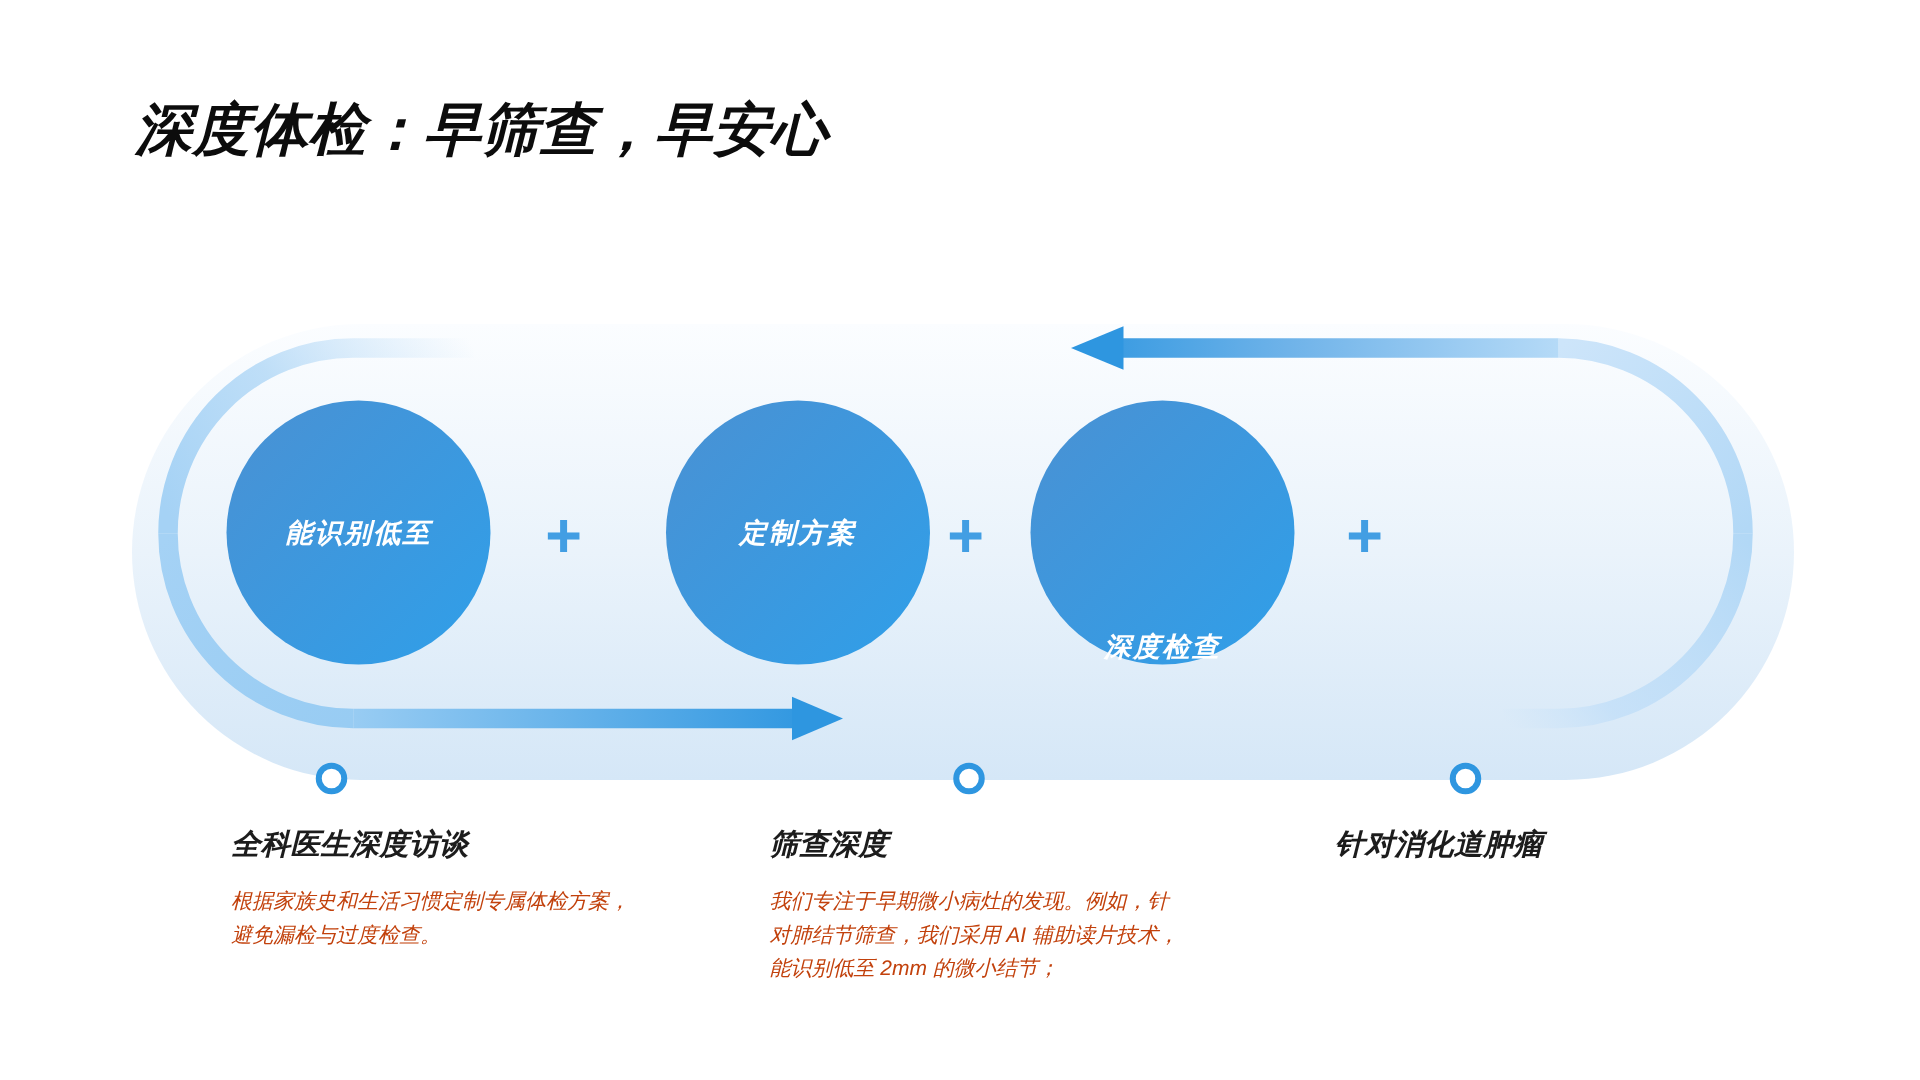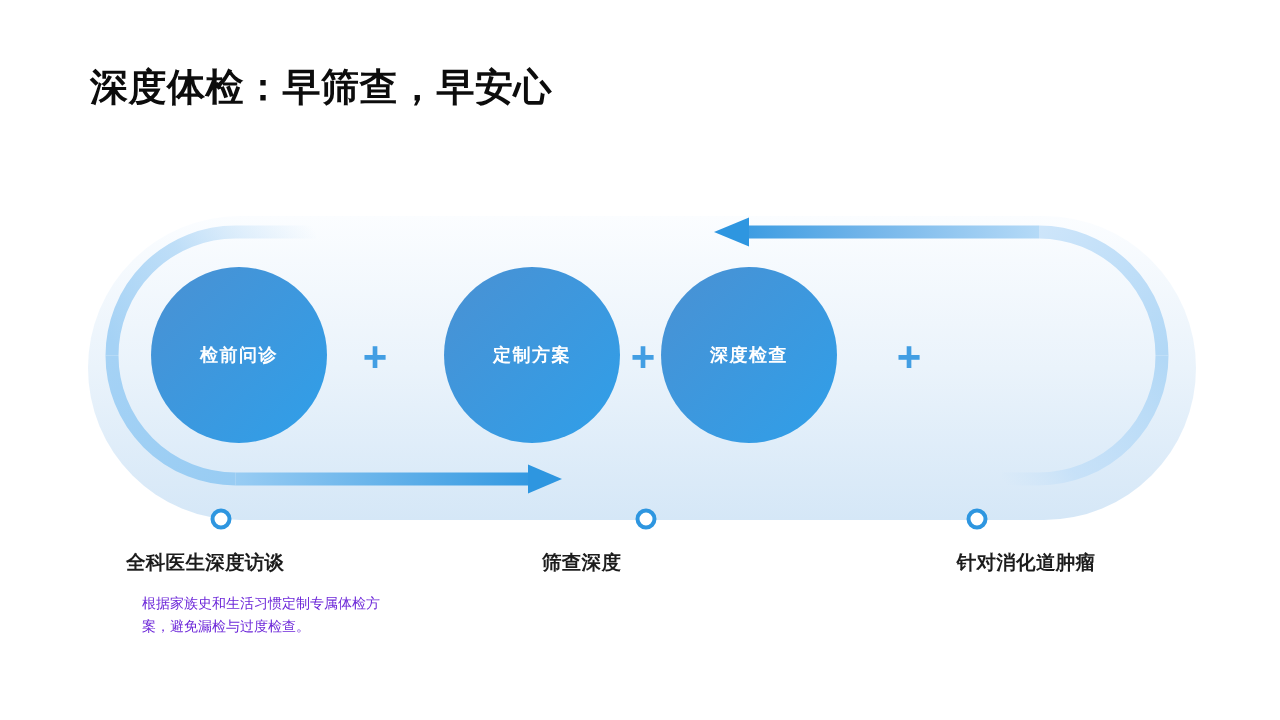--- a/index.html
+++ b/index.html
@@ -3,20 +3,21 @@
 <meta charset="utf-8">
 <style>
   html, body { margin: 0; padding: 0; background: #ffffff; }
   .slide {
     position: relative;
     width: 1280px;
     height: 720px;
     background: #ffffff;
     overflow: hidden;
     font-family: "Liberation Sans", sans-serif;
+    font-style: italic;
   }
   .title {
     position: absolute;
     left: 90px;
     top: 66px;
     margin: 0;
     font-size: 38px;
     line-height: 1.15;
     font-weight: 800;
     color: #0c0c0c;
@@ -38,55 +39,55 @@
     display: flex;
     align-items: center;
     justify-content: center;
     color: #ffffff;
     font-size: 18px;
     font-weight: 700;
     letter-spacing: 1.5px;
   }
   .c1 { left: 151px; }
   .c2 { left: 444px; }
-  .c3 { left: 661px; }
+  .c3 { left: 687px; align-items: flex-end; }
   .c4 { left: 955px; }
   .plus {
     position: absolute;
     top: 334px;
     width: 44px;
     height: 48px;
     line-height: 46px;
     text-align: center;
     font-size: 42px;
     font-weight: 700;
     color: #429ee3;
   }
   .p1 { left: 353px; }
   .p2 { left: 621px; }
   .p3 { left: 887px; }
   .note {
     position: absolute;
     top: 549px;
   }
-  .n1 { left: 126px; width: 272px; }
-  .n2 { left: 542px; width: 274px; }
-  .n3 { left: 890px; width: 272px; text-align: center; }
+  .n1 { left: 154px; width: 272px; }
+  .n2 { left: 513px; width: 274px; }
+  .n3 { left: 890px; width: 272px; }
   .note h3 {
     margin: 0 0 13px 0;
     font-size: 19.5px;
     font-weight: 700;
     color: #1c1c1c;
     letter-spacing: 0.3px;
   }
   .note p {
-    margin: 16px;
+    margin: 0;
     font-size: 14px;
     line-height: 22.5px;
-    color: #6d28d9;
+    color: #c2410c;
   }
 </style>
 </head>
 <body>
 
 <div class="slide">
 
   <h1 class="title">深度体检：早筛查，早安心</h1>
 
   <svg class="loop-svg" viewBox="0 0 1280 720" xmlns="http://www.w3.org/2000/svg">
@@ -136,36 +137,37 @@
     <path d="M 1162 355.5 A 123.5 123.5 0 0 1 1038.5 479 L 1002 479" fill="none" stroke="url(#gradR2)" stroke-width="13"></path>
     <path d="M 1039 232 L 747 232" fill="none" stroke="url(#gradTop)" stroke-width="13"></path>
     <polygon points="749,217.5 749,246.5 714,232" fill="#2e96e0"></polygon>
 
     <circle cx="221" cy="519" r="8.5" fill="#ffffff" stroke="#2e96e0" stroke-width="4"></circle>
     <circle cx="646" cy="519" r="8.5" fill="#ffffff" stroke="#2e96e0" stroke-width="4"></circle>
     <circle cx="977" cy="519" r="8.5" fill="#ffffff" stroke="#2e96e0" stroke-width="4"></circle>
   </svg>
 
   <div class="step-circle c1">
-    <span>检前问诊</span>
+    <span>能识别低至</span>
   </div>
   <div class="plus p1">+</div>
   <div class="step-circle c2">
     <span>定制方案</span>
   </div>
   <div class="plus p2">+</div>
   <div class="step-circle c3">
     <span>深度检查</span>
   </div>
   <div class="plus p3">+</div>
 
   <div class="note n1">
     <h3>全科医生深度访谈</h3>
     <p>根据家族史和生活习惯定制专属体检方案，避免漏检与过度检查。</p>
   </div>
   <div class="note n2">
     <h3>筛查深度</h3>
+    <p>我们专注于早期微小病灶的发现。例如，针对肺结节筛查，我们采用 AI 辅助读片技术，能识别低至 2mm 的微小结节；</p>
   </div>
   <div class="note n3">
     <h3>针对消化道肿瘤</h3>
   </div>
 
 </div>
 
 </body></html>

